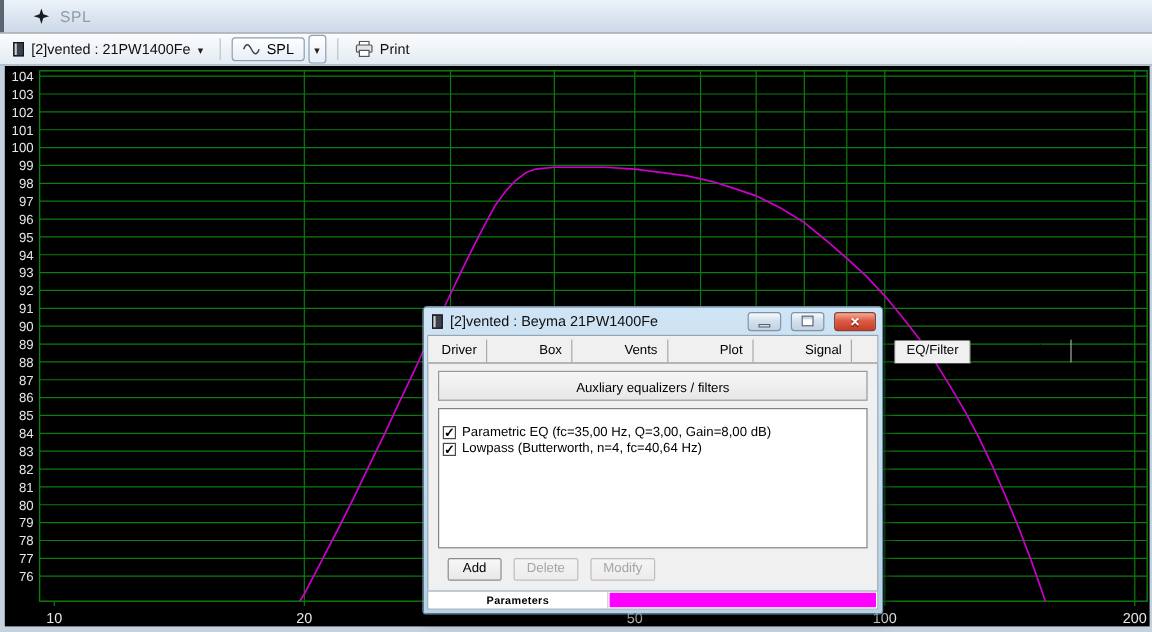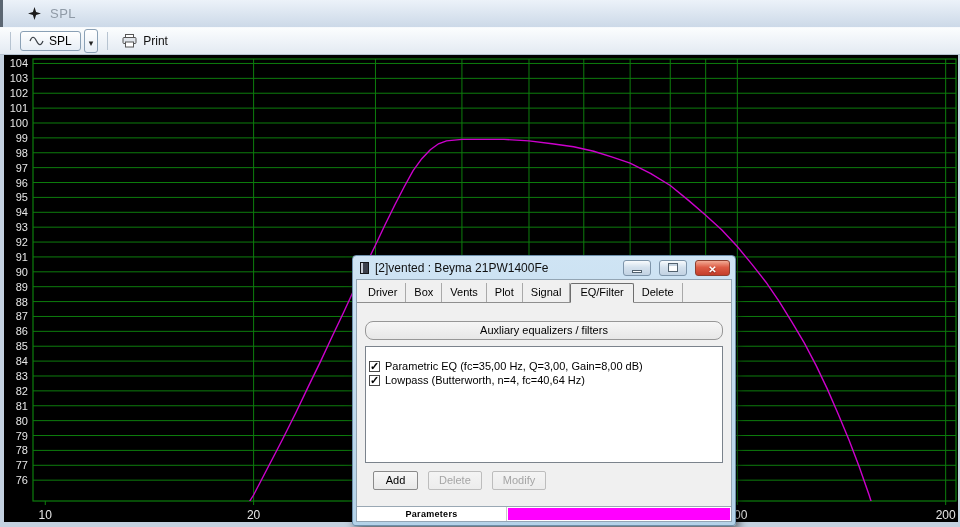--- a/index.html
+++ b/index.html
@@ -46,39 +46,39 @@
   .cap-btn { width:28px; height:16px; border:1px solid #7e95aa; border-radius:3px; margin-left:2px;
     background:linear-gradient(#f8fbfd,#d4e1ed 45%,#c2d2e2); display:flex; align-items:center; justify-content:center; }
   .cap-close { width:35px; background:linear-gradient(#f2ac96,#dd5c45 45%,#c43e2b); border-color:#8e4030; }
   .glyph-min { width:10px; height:3px; background:#fcfdfe; border:1px solid #52616e; margin-top:7px; }
   .glyph-max { width:10px; height:9px; border:1px solid #52616e; background:#fcfdfe;
     box-shadow:inset 0 2px 0 #c7d5e2; }
   .glyph-close::before { content:"\2715"; color:#fff; font-size:10px; font-weight:bold;
     text-shadow:0 1px 1px rgba(80,10,0,.6); line-height:1; }
 
   .dlg-body { background:#f0f0f0; border:1px solid #93a5b4; }
-  .tabs { display:flex; padding:3px 11px 0 3px; border-bottom:1px solid #8f8f8f; background:#f0f0f0; }
+  .tabs { display:flex; padding:3px 11px 0 3px; border-bottom:1px solid #8f8f8f; background:#f0f0f0;gap:35px; }
   .tab { font-size:11px; color:#000; padding:3px 8px 3px; border-right:1px solid #a9a9a9;
     position:relative; cursor:default; white-space:nowrap; }
   .tab.active { border:1px solid #6e6e6e; border-bottom:1px solid #f0f0f0; margin-bottom:-1px;
     border-radius:2px 2px 0 0; background:#f0f0f0; padding:2px 9px 4px; }
 
   .dlg-content { padding:6px 8px 0 8px; }
-  .aux-btn { display:block; width:100%; font-size:11px; color:#000; padding:2px 0 3px;
+  .aux-btn { display:block; width:100%; font-size:11px; color:#000; padding:8px 0 3px;
     font-family:"Liberation Sans", sans-serif;
-    background:linear-gradient(#f6f6f6,#e7e7e7); border:1px solid #979797; border-radius:8px;margin-top:12px; }
+    background:linear-gradient(#f6f6f6,#e7e7e7); border:1px solid #979797; border-radius:0; }
   .listbox { margin-top:6px; height:117px; background:#fff; border:1px solid #7b838c;
     font-size:11px; overflow:hidden; padding-top:12px; }
   .filter-item { display:flex; align-items:center; gap:5px; padding:1px 3px; }
   .checkbox { width:11px; height:11px; border:1px solid #494949; background:#fff; flex:none;
     position:relative; }
   .checkbox.checked::after { content:"\2713"; position:absolute; left:0px; top:-2px;
     font-size:11px; font-weight:bold; color:#000; }
   .filter-label { color:#000; white-space:nowrap; }
-  .btn-row { display:flex; gap:10px; padding:8px 8px 16px; }
+  .btn-row { display:flex; gap:10px; padding:8px 8px 8px; }
   .dlg-btn { min-width:45px; font-size:11px; padding:2px 10px 3px; color:#000;
     font-family:"Liberation Sans", sans-serif;
     background:linear-gradient(#f7f7f7,#e8e8e8); border:1px solid #8a8a8a; border-radius:2px; }
   .dlg-btn:disabled { color:#a5a5a5; border-color:#bdbdbd; background:linear-gradient(#f4f4f4,#ececec); }
 
   .status-row { display:flex; height:15px; background:#fff; border-top:1px solid #9aa8b4; }
   .status-label-cell { width:150px; display:flex; align-items:center; justify-content:center;
     border-right:1px solid #cacaca; }
   .status-label { font-size:9px; font-weight:bold; color:#000; letter-spacing:.3px; }
   .status-progress-cell { flex:1; padding:1px; }
@@ -90,20 +90,25 @@
 <div class="window">
 
   <div class="titlebar">
     <svg width="13" height="13">
       <path d="M6.5 0 L8.1 4.9 L13 6.5 L8.1 8.1 L6.5 13 L4.9 8.1 L0 6.5 L4.9 4.9 Z" fill="#1b1b1b"></path>
     </svg>
     <span class="window-title">SPL</span>
   </div>
 
   <div class="toolbar">
+    <div class="tb-item">
+      <span class="book-icon"></span>
+      <span>[2]vented : 21PW1400Fe</span>
+      <span class="dd-arrow"></span>
+    </div>
     <div class="tb-sep"></div>
     <div class="combo">
       <div class="combo-main">
         <svg width="15" height="10">
           <path d="M1 5 C3 0, 5 0, 7.5 5 C10 10, 12 10, 14 5" stroke="#3a3f45" fill="none" stroke-width="1.2"></path>
         </svg>
         <span>SPL</span>
       </div>
       <div class="combo-arrow">
         <span class="dd-arrow"></span>

